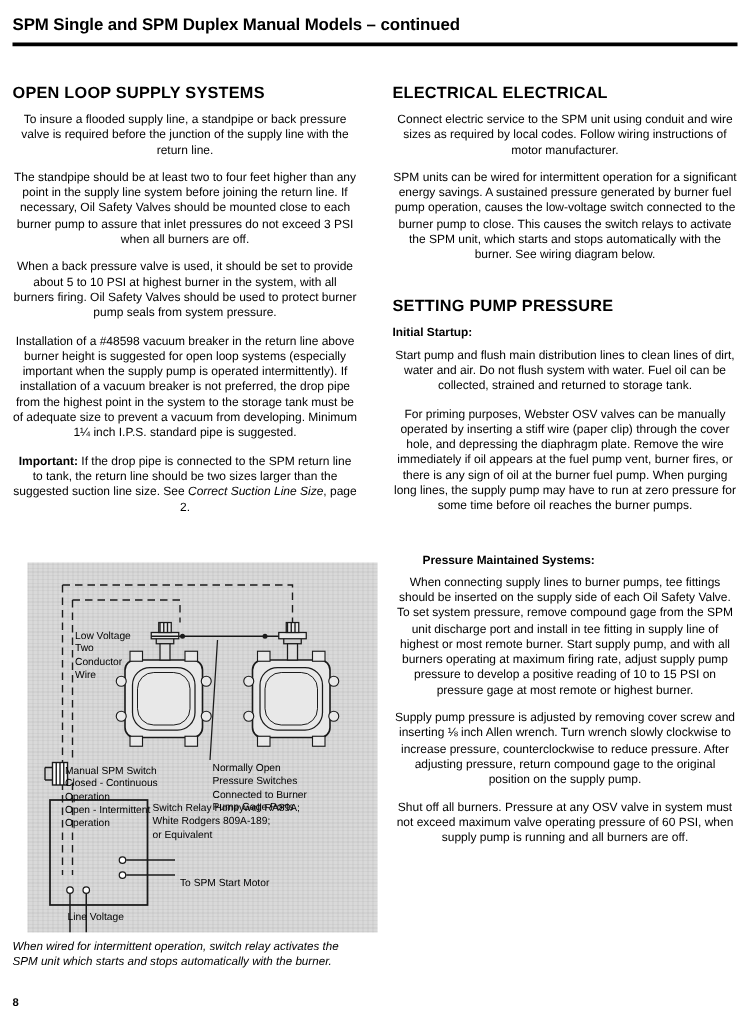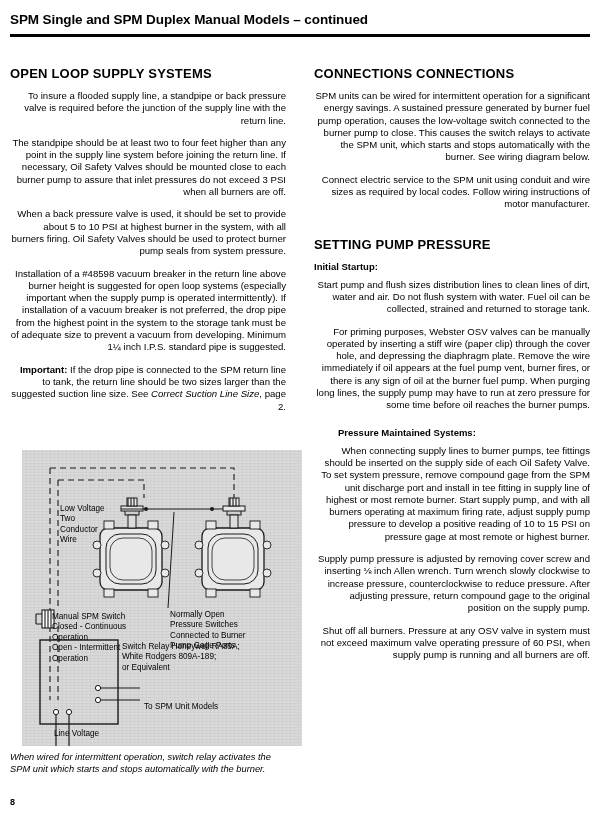--- a/index.html
+++ b/index.html
@@ -58,27 +58,27 @@
     letter-spacing: 0.2px;
     margin: 0 0 9px 0;
   }
   h2.section.spaced-top { margin-top: 26px; }
 
   h3.subsection {
     font-size: 9.5px;
     font-weight: bold;
     margin: 0 0 7px 0;
   }
-  h3.subsection.spaced-top { margin-top: 15px; padding-left: 24px; }
+  h3.subsection.spaced-top { margin-top: 31px; padding-left: 24px; }
 
   p.body {
     font-size: 9.6px;
     line-height: 12.3px;
     margin: 0 0 10px 0;
-    text-align: right;
+    text-align: center;
   }
   p.body:last-child { margin-bottom: 0; }
   .bold-lead { font-weight: bold; }
   .ital { font-style: italic; }
 
   
   .diagram-wrap {
     position: absolute;
     left: 10px;
     top: 450px;
@@ -143,28 +143,28 @@
   <div class="col col-left">
     <h2 class="section">OPEN LOOP SUPPLY SYSTEMS</h2>
     <p class="body">To insure a flooded supply line, a standpipe or back pressure valve is required before the junction of the supply line with the return line.</p>
     <p class="body">The standpipe should be at least two to four feet higher than any point in the supply line system before joining the return line. If necessary, Oil Safety Valves should be mounted close to each burner pump to assure that inlet pressures do not exceed 3 PSI when all burners are off.</p>
     <p class="body">When a back pressure valve is used, it should be set to provide about 5 to 10 PSI at highest burner in the system, with all burners firing. Oil Safety Valves should be used to protect burner pump seals from system pressure.</p>
     <p class="body">Installation of a #48598 vacuum breaker in the return line above burner height is suggested for open loop systems (especially important when the supply pump is operated intermittently). If installation of a vacuum breaker is not preferred, the drop pipe from the highest point in the system to the storage tank must be of adequate size to prevent a vacuum from developing. Minimum 1¼ inch I.P.S. standard pipe is suggested.</p>
     <p class="body"><span class="bold-lead">Important:</span><span> If the drop pipe is connected to the SPM return line to tank, the return line should be two sizes larger than the suggested suction line size. See </span><span class="ital">Correct Suction Line Size</span><span>, page 2.</span></p>
   </div>
 
   <div class="col col-right">
-    <h2 class="section">CONNECTIONS CONNECTIONS</h2>
+    <h2 class="section">ELECTRICAL ELECTRICAL</h2>
+    <p class="body">Connect electric service to the SPM unit using conduit and wire sizes as required by local codes. Follow wiring instructions of motor manufacturer.</p>
     <p class="body">SPM units can be wired for intermittent operation for a significant energy savings. A sustained pressure generated by burner fuel pump operation, causes the low-voltage switch connected to the burner pump to close. This causes the switch relays to activate the SPM unit, which starts and stops automatically with the burner. See wiring diagram below.</p>
-    <p class="body">Connect electric service to the SPM unit using conduit and wire sizes as required by local codes. Follow wiring instructions of motor manufacturer.</p>
 
     <h2 class="section spaced-top">SETTING PUMP PRESSURE</h2>
 
     <h3 class="subsection">Initial Startup:</h3>
-    <p class="body">Start pump and flush sizes distribution lines to clean lines of dirt, water and air. Do not flush system with water. Fuel oil can be collected, strained and returned to storage tank.</p>
+    <p class="body">Start pump and flush main distribution lines to clean lines of dirt, water and air. Do not flush system with water. Fuel oil can be collected, strained and returned to storage tank.</p>
     <p class="body">For priming purposes, Webster OSV valves can be manually operated by inserting a stiff wire (paper clip) through the cover hole, and depressing the diaphragm plate. Remove the wire immediately if oil appears at the fuel pump vent, burner fires, or there is any sign of oil at the burner fuel pump. When purging long lines, the supply pump may have to run at zero pressure for some time before oil reaches the burner pumps.</p>
 
     <h3 class="subsection spaced-top">Pressure Maintained Systems:</h3>
     <p class="body">When connecting supply lines to burner pumps, tee fittings should be inserted on the supply side of each Oil Safety Valve. To set system pressure, remove compound gage from the SPM unit discharge port and install in tee fitting in supply line of highest or most remote burner. Start supply pump, and with all burners operating at maximum firing rate, adjust supply pump pressure to develop a positive reading of 10 to 15 PSI on pressure gage at most remote or highest burner.</p>
     <p class="body">Supply pump pressure is adjusted by removing cover screw and inserting ⅛ inch Allen wrench. Turn wrench slowly clockwise to increase pressure, counterclockwise to reduce pressure. After adjusting pressure, return compound gage to the original position on the supply pump.</p>
     <p class="body">Shut off all burners. Pressure at any OSV valve in system must not exceed maximum valve operating pressure of 60 PSI, when supply pump is running and all burners are off.</p>
   </div>
 
   <div class="diagram-wrap">
     <div class="diagram-bg"></div>
@@ -256,21 +256,21 @@
 Operation
 Open - Intermittent
 Operation</div>
     <div class="dlabel" id="lbl-normopen">Normally Open
 Pressure Switches
 Connected to Burner
 Pump Gage Ports</div>
     <div class="dlabel" id="lbl-relay">Switch Relay Honeywell RA89A;
 White Rodgers 809A-189;
 or Equivalent</div>
-    <div class="dlabel" id="lbl-tomotor">To SPM Unit Models</div>
+    <div class="dlabel" id="lbl-tomotor">To SPM Start Motor</div>
     <div class="dlabel" id="lbl-linevolt">Line Voltage</div>
   </div>
 
   <div class="caption">When wired for intermittent operation, switch relay activates the SPM unit which starts and stops automatically with the burner.</div>
 
   <div class="page-number">8</div>
 
 </div>
 
 </body></html>

